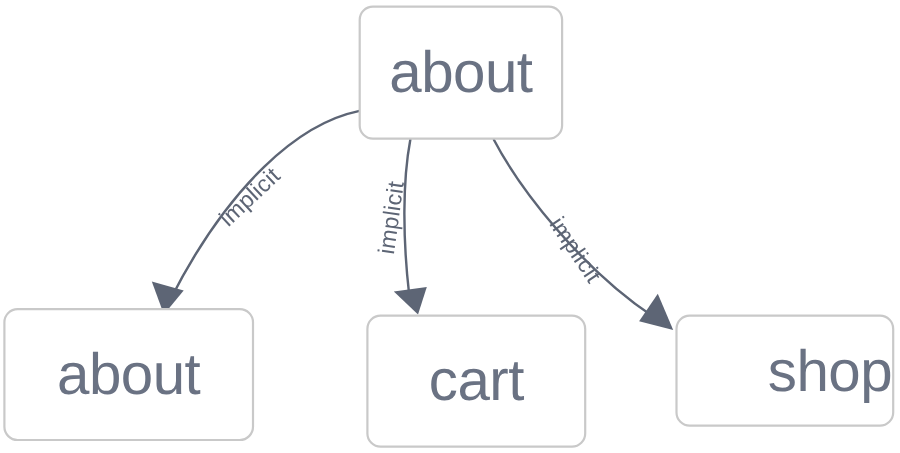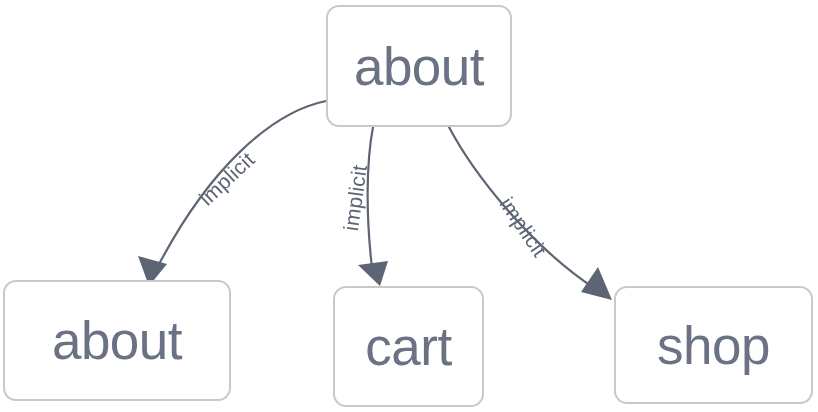--- a/index.html
+++ b/index.html
@@ -38,22 +38,22 @@
     color: #6a7283;
     font-family: "Liberation Sans", sans-serif;
     font-size: 53px;
     line-height: 1;
     letter-spacing: -0.5px;
     white-space: nowrap;
     user-select: none;
   }
   .node-host   { left: 326px; top: 5px;   width: 186px; height: 122px; }
   .node-about  { left: 3px;   top: 280px; width: 228px; height: 121px; }
-  .node-cart   { left: 333px; top: 286px; width: 151px; height: 121px; }
-  .node-shop   { left: 614px; top: 286px; width: 199px; height: 118px; }
+  .node-cart   { left: 333px; top: 286px; width: 200px; height: 121px; }
+  .node-shop   { left: 614px; top: 286px; width: 199px; height: 102px; justify-content: flex-end; }
 
   .edge-path {
     fill: none;
     stroke: #5d6575;
     stroke-width: 2.2;
     stroke-linecap: round;
   }
   .edge-arrow {
     fill: #5d6575;
     stroke: none;

